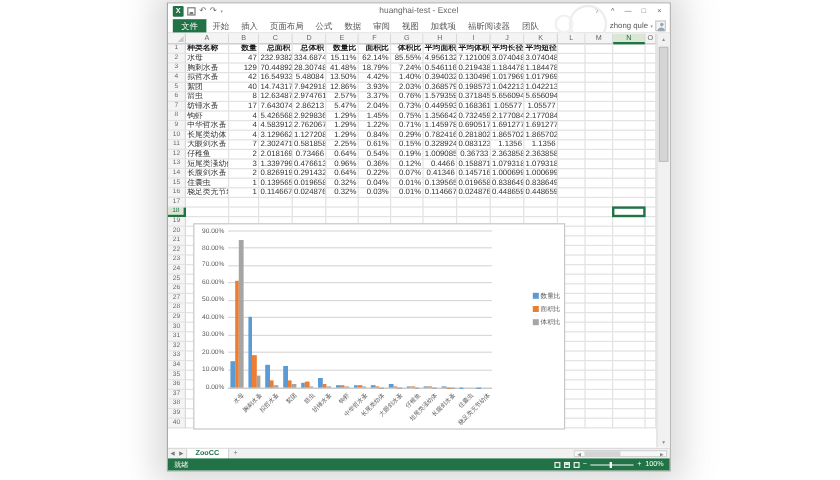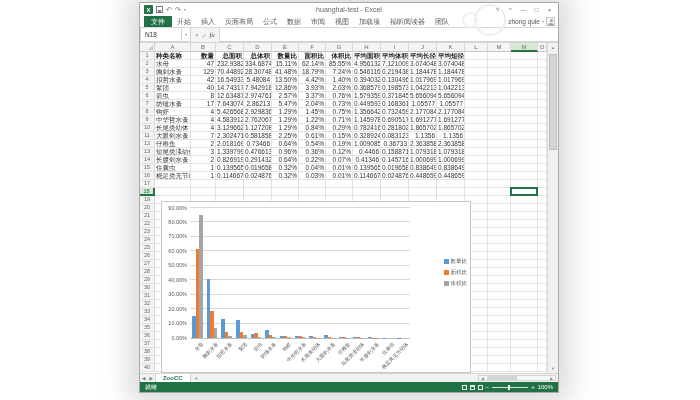--- a/index.html
+++ b/index.html
@@ -132,30 +132,20 @@
         <div class="rtab">福昕阅读器</div>
         <div class="rtab">团队</div>
       </div>
     <div class="userbox">
       <span>zhong qule</span>
       <span class="qarrow">▾</span>
       <div class="avatar"></div>
     </div>
   </div>
 
-  <div class="formulabar">
-    <div class="namebox">N18</div>
-    <div class="nbarrow">▾</div>
-    <div class="fbtns">
-      <span>×</span>
-      <span>✓</span>
-      <span class="fxg">fx</span>
-    </div>
-    <div class="finput"></div>
-  </div>
 
   <div class="sheetarea">
     <div class="colheadrow">
       <div class="corner"></div>
     <div class="colhead" style="width: 36px;">A</div>
         <div class="colhead" style="width: 25px;">B</div>
         <div class="colhead" style="width: 28px;">C</div>
         <div class="colhead" style="width: 28px;">D</div>
         <div class="colhead" style="width: 27px;">E</div>
         <div class="colhead" style="width: 27px;">F</div>

